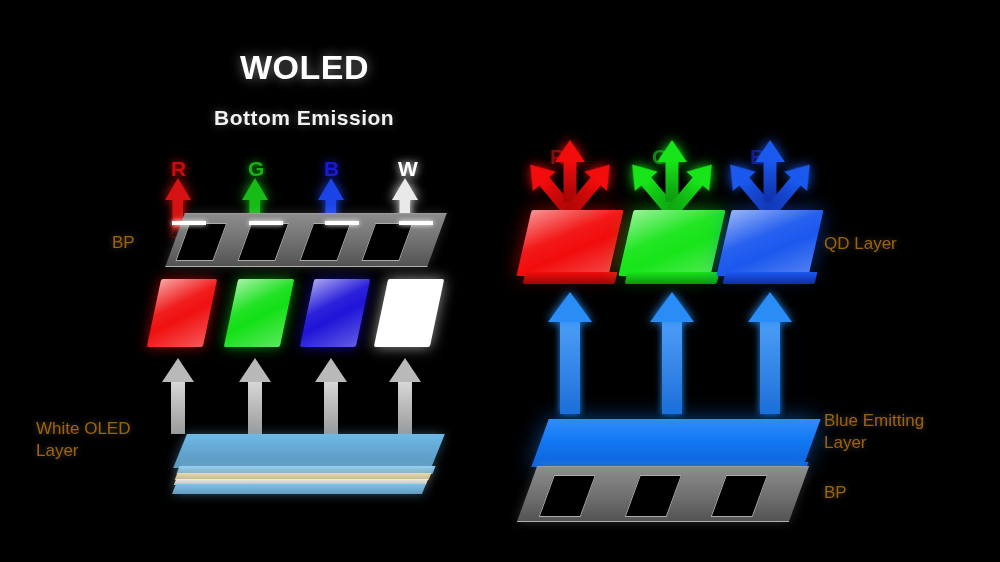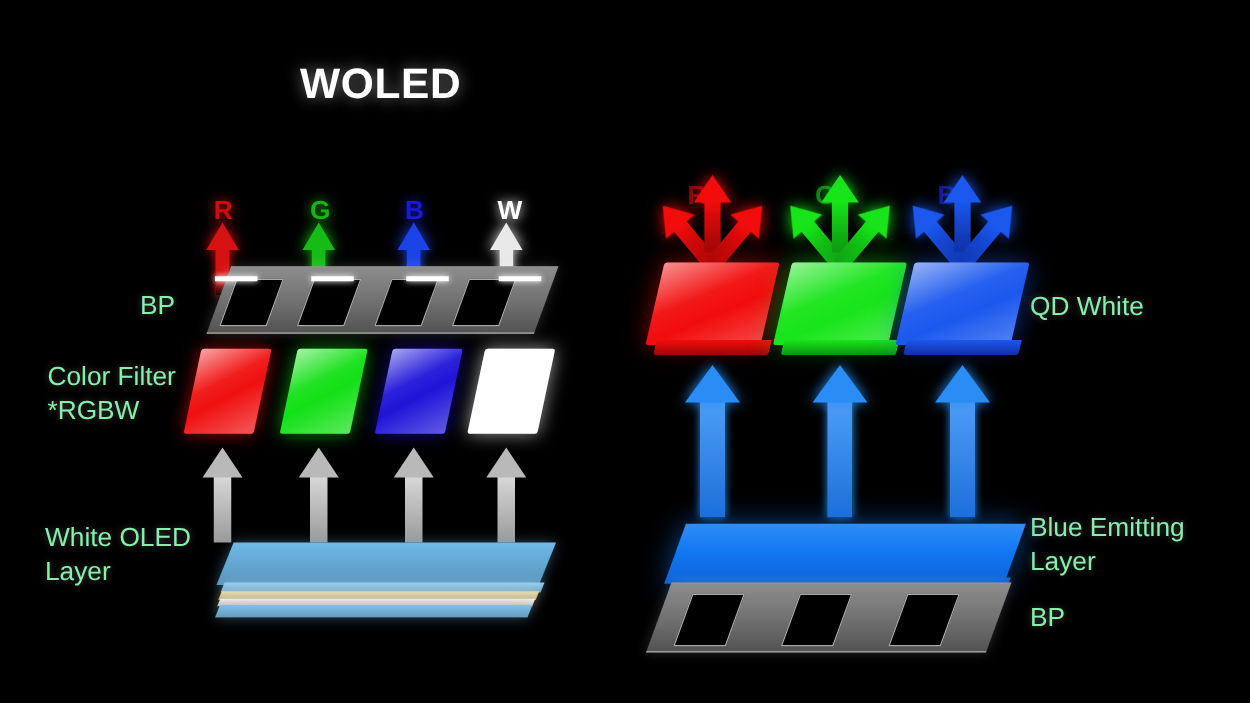--- a/index.html
+++ b/index.html
@@ -12,21 +12,21 @@
   .title{position:absolute;font-weight:700;letter-spacing:.5px;white-space:nowrap;}
   .t-woled{left:240px;top:48px;font-size:34px;color:#fff;
            text-shadow:0 0 12px rgba(255,255,255,.45);}
   .t-bottom{left:214px;top:106px;font-size:21px;font-weight:700;color:#f2f2f2;
            text-shadow:0 0 8px rgba(255,255,255,.3);}
   .t-qd{left:578px;top:46px;font-size:34px;color:#25c8f0;
         text-shadow:0 0 16px rgba(37,200,240,.65);}
   .t-top{left:606px;top:107px;font-size:21px;font-weight:700;color:#25c8f0;
         text-shadow:0 0 10px rgba(37,200,240,.5);}
 
-  .lbl{position:absolute;font-size:21px;line-height:1.28;color:#86efac;white-space:pre-line;
+  .lbl{position:absolute;font-size:17px;line-height:1.28;color:#a16207;white-space:pre-line;
        text-shadow:0 0 6px rgba(255,255,255,.28);}
 
   
   .glyph{position:absolute;font-size:21px;font-weight:700;line-height:1;}
 
   
   .bp-plate{position:absolute;
      background:linear-gradient(180deg,#8d8d8d 0%,#6f6f6f 55%,#535353 100%);
      transform:skewX(-20deg);
      box-shadow:0 0 10px rgba(255,255,255,.16);
@@ -62,28 +62,27 @@
 
   
   .fan{position:absolute;transform-origin:50% 100%;}
 </style>
 </head>
 <body>
 
 <div id="stage">
 
   <div class="title t-woled">WOLED</div>
+  <div class="title t-bottom">Bottom Emission</div>
 
   <div class="lbl" style="left:112px;top:232px;">BP</div>
-  <div class="lbl" style="left:38px;top:289px;">Color Filter
-*RGBW</div>
   <div class="lbl" style="left:36px;top:418px;">White OLED
 Layer</div>
 
-  <div class="lbl" style="left:824px;top:233px;">QD White</div>
+  <div class="lbl" style="left:824px;top:233px;">QD Layer</div>
   <div class="lbl" style="left:824px;top:410px;">Blue Emitting
 Layer</div>
   <div class="lbl" style="left:824px;top:482px;">BP</div>
 
   <div id="woled-glyphs">
       <div class="glyph" style="left: 171px; top: 158px; color: rgb(204, 13, 13); text-shadow: rgb(204, 13, 13) 0px 0px 9px;">R</div>
       <div class="glyph" style="left: 248px; top: 158px; color: rgb(22, 180, 21); text-shadow: rgb(22, 180, 21) 0px 0px 9px;">G</div>
       <div class="glyph" style="left: 324px; top: 158px; color: rgb(26, 26, 212); text-shadow: rgb(26, 26, 212) 0px 0px 9px;">B</div>
       <div class="glyph" style="left: 398px; top: 158px; color: rgb(255, 255, 255); text-shadow: rgb(255, 255, 255) 0px 0px 9px;">W</div>
     </div>

